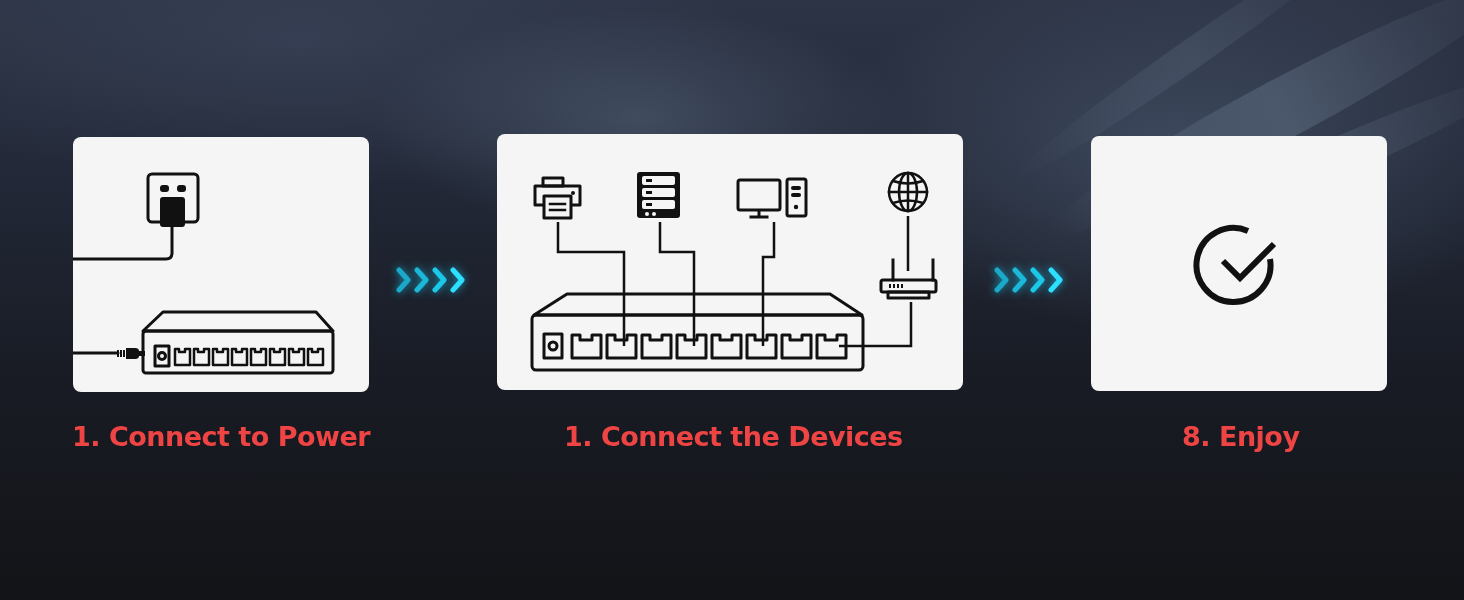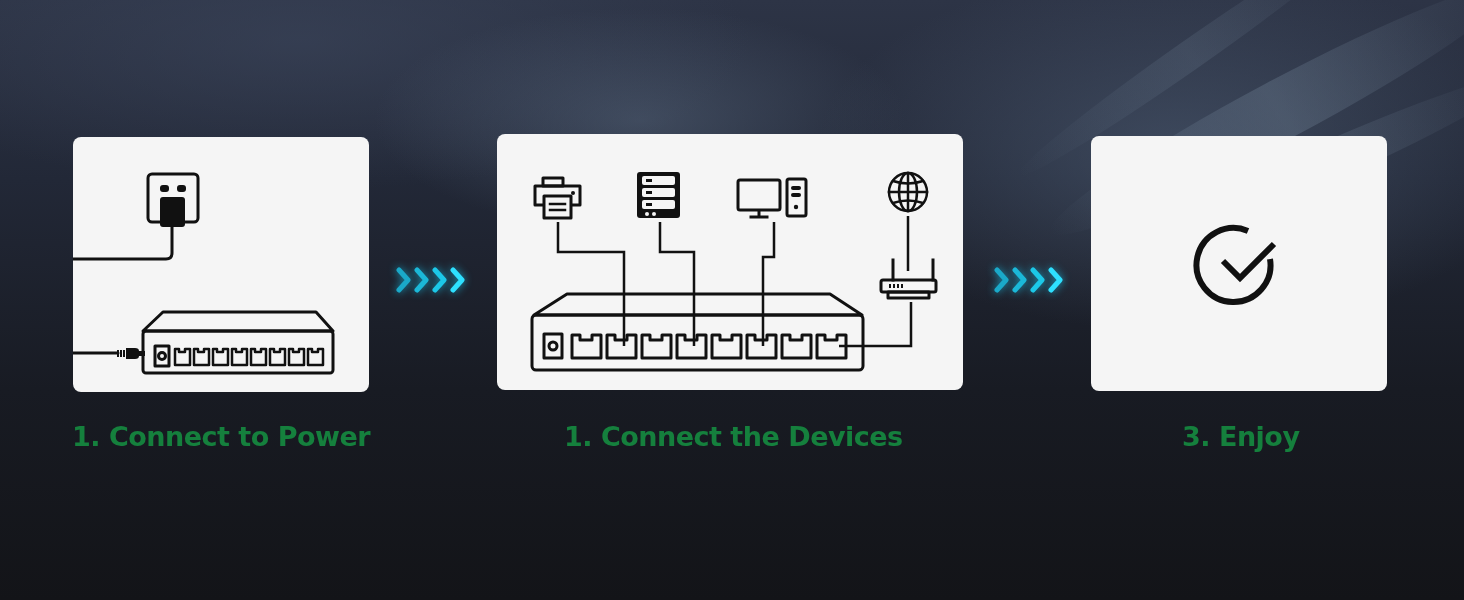--- a/index.html
+++ b/index.html
@@ -19,21 +19,21 @@
     transform-origin: center;
   }
   .card {
     position: absolute;
     background: #f5f5f5;
     border-radius: 8px;
   }
   .card svg { position: absolute; left: 0; top: 0; }
   .step-label {
     position: absolute;
-    color: #15803d;
+    color: #ef4444;
     font-family: "DejaVu Sans", "Liberation Sans", sans-serif;
     font-weight: bold;
     font-size: 27px;
     letter-spacing: -0.5px;
     white-space: nowrap;
   }
   .arrows {
     position: absolute;
     width: 80px; height: 36px;
   }
@@ -196,13 +196,13 @@
   <svg width="296" height="255" viewBox="0 0 296 255">
     <g fill="none" stroke="#111" stroke-width="6">
       <path d="M179 123 A37 37 0 1 1 157 95"></path>
       <path d="M132 125 L149 142 L183 108" stroke-linecap="butt" stroke-linejoin="miter"></path>
     </g>
   </svg>
 </div>
 
 <div class="step-label" style="left:72px; top:421px;">1. Connect to Power</div>
 <div class="step-label" style="left:564px; top:421px;">1. Connect the Devices</div>
-<div class="step-label" style="left:1182px; top:421px;">3. Enjoy</div>
+<div class="step-label" style="left:1182px; top:421px;">8. Enjoy</div>
 
 </body></html>

